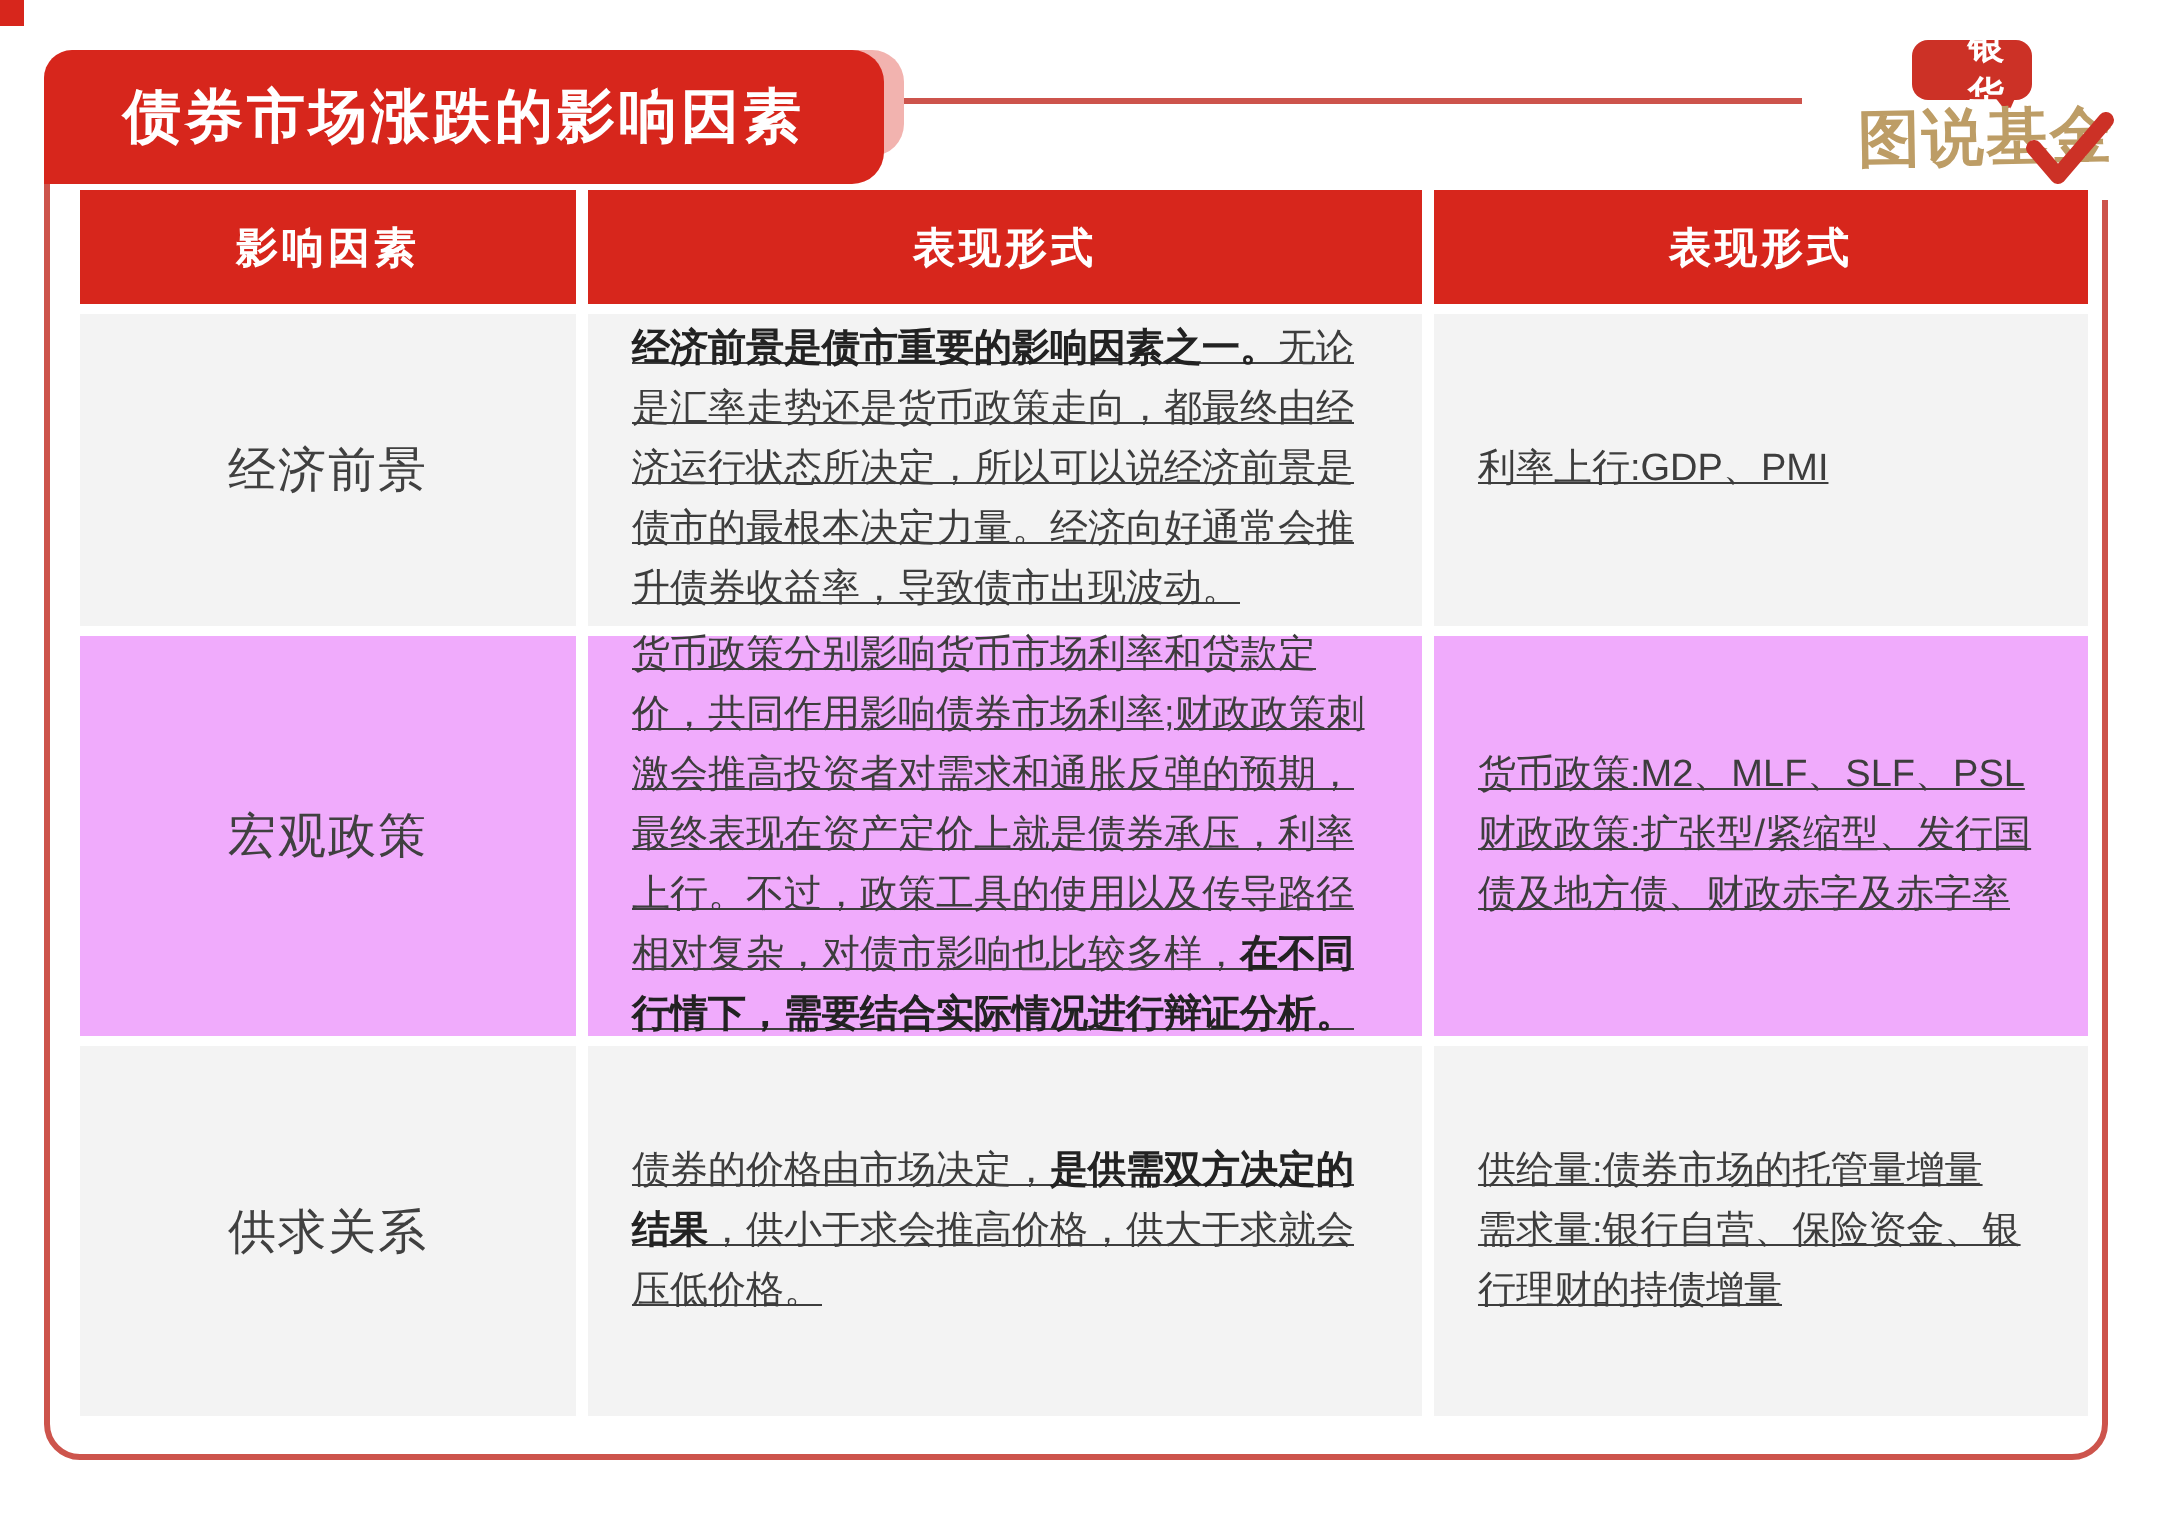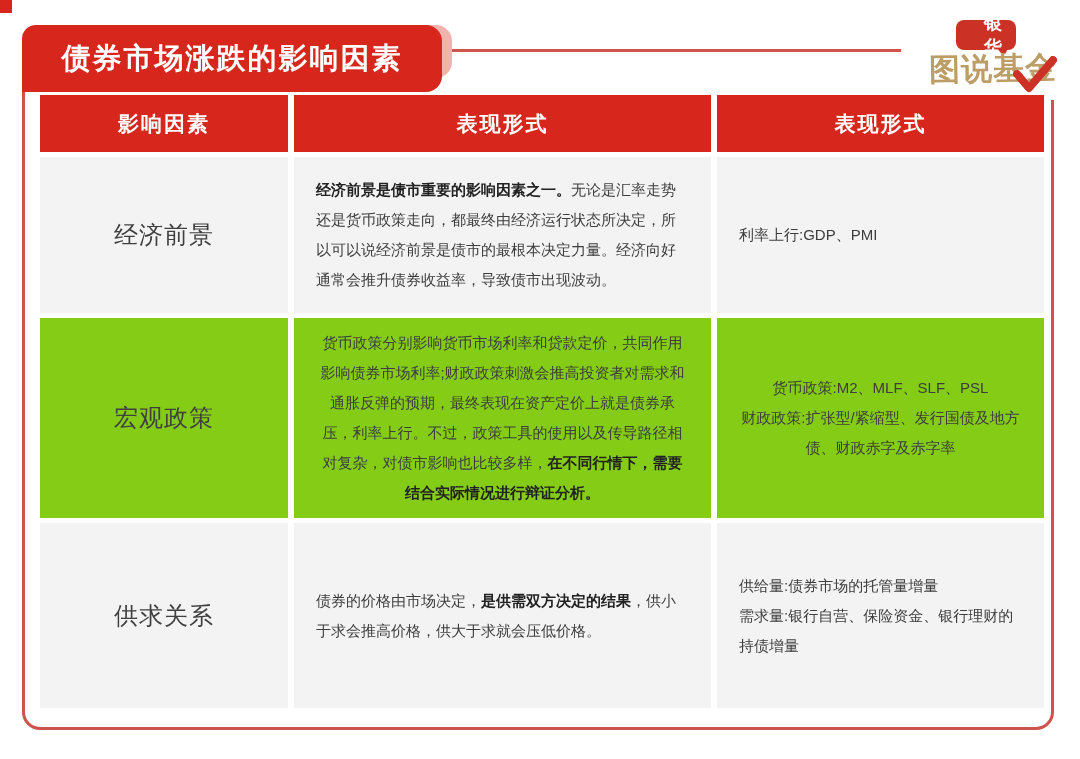--- a/index.html
+++ b/index.html
@@ -108,33 +108,34 @@
     align-items: center;
   }
   .cell.head {
     background: #d7261c;
     color: #ffffff;
     justify-content: center;
     font-size: 21px; font-weight: 700;
     letter-spacing: 2px;
   }
   .cell.gray  { background: #f3f3f3; }
-  .cell.cream { background: #84cc16; text-align: center; }
+  .cell.cream { background: #f0abfc; }
 
   .cell.factor {
     justify-content: center;
     font-size: 24px;
     color: #404040;
     letter-spacing: 1px;
   }
   .cell.form, .cell.inds {
     padding: 14px 22px;
-    font-size: 15px;
+    font-size: 19px;
     line-height: 30px;
     color: #3d3d3d;
+    text-decoration: underline;
   }
   .cell.form p { display: inline; }
   .cell.form .b, .b {
     font-weight: 700;
     color: #222222;
   }
 </style>
 </head>
 <body>
 

